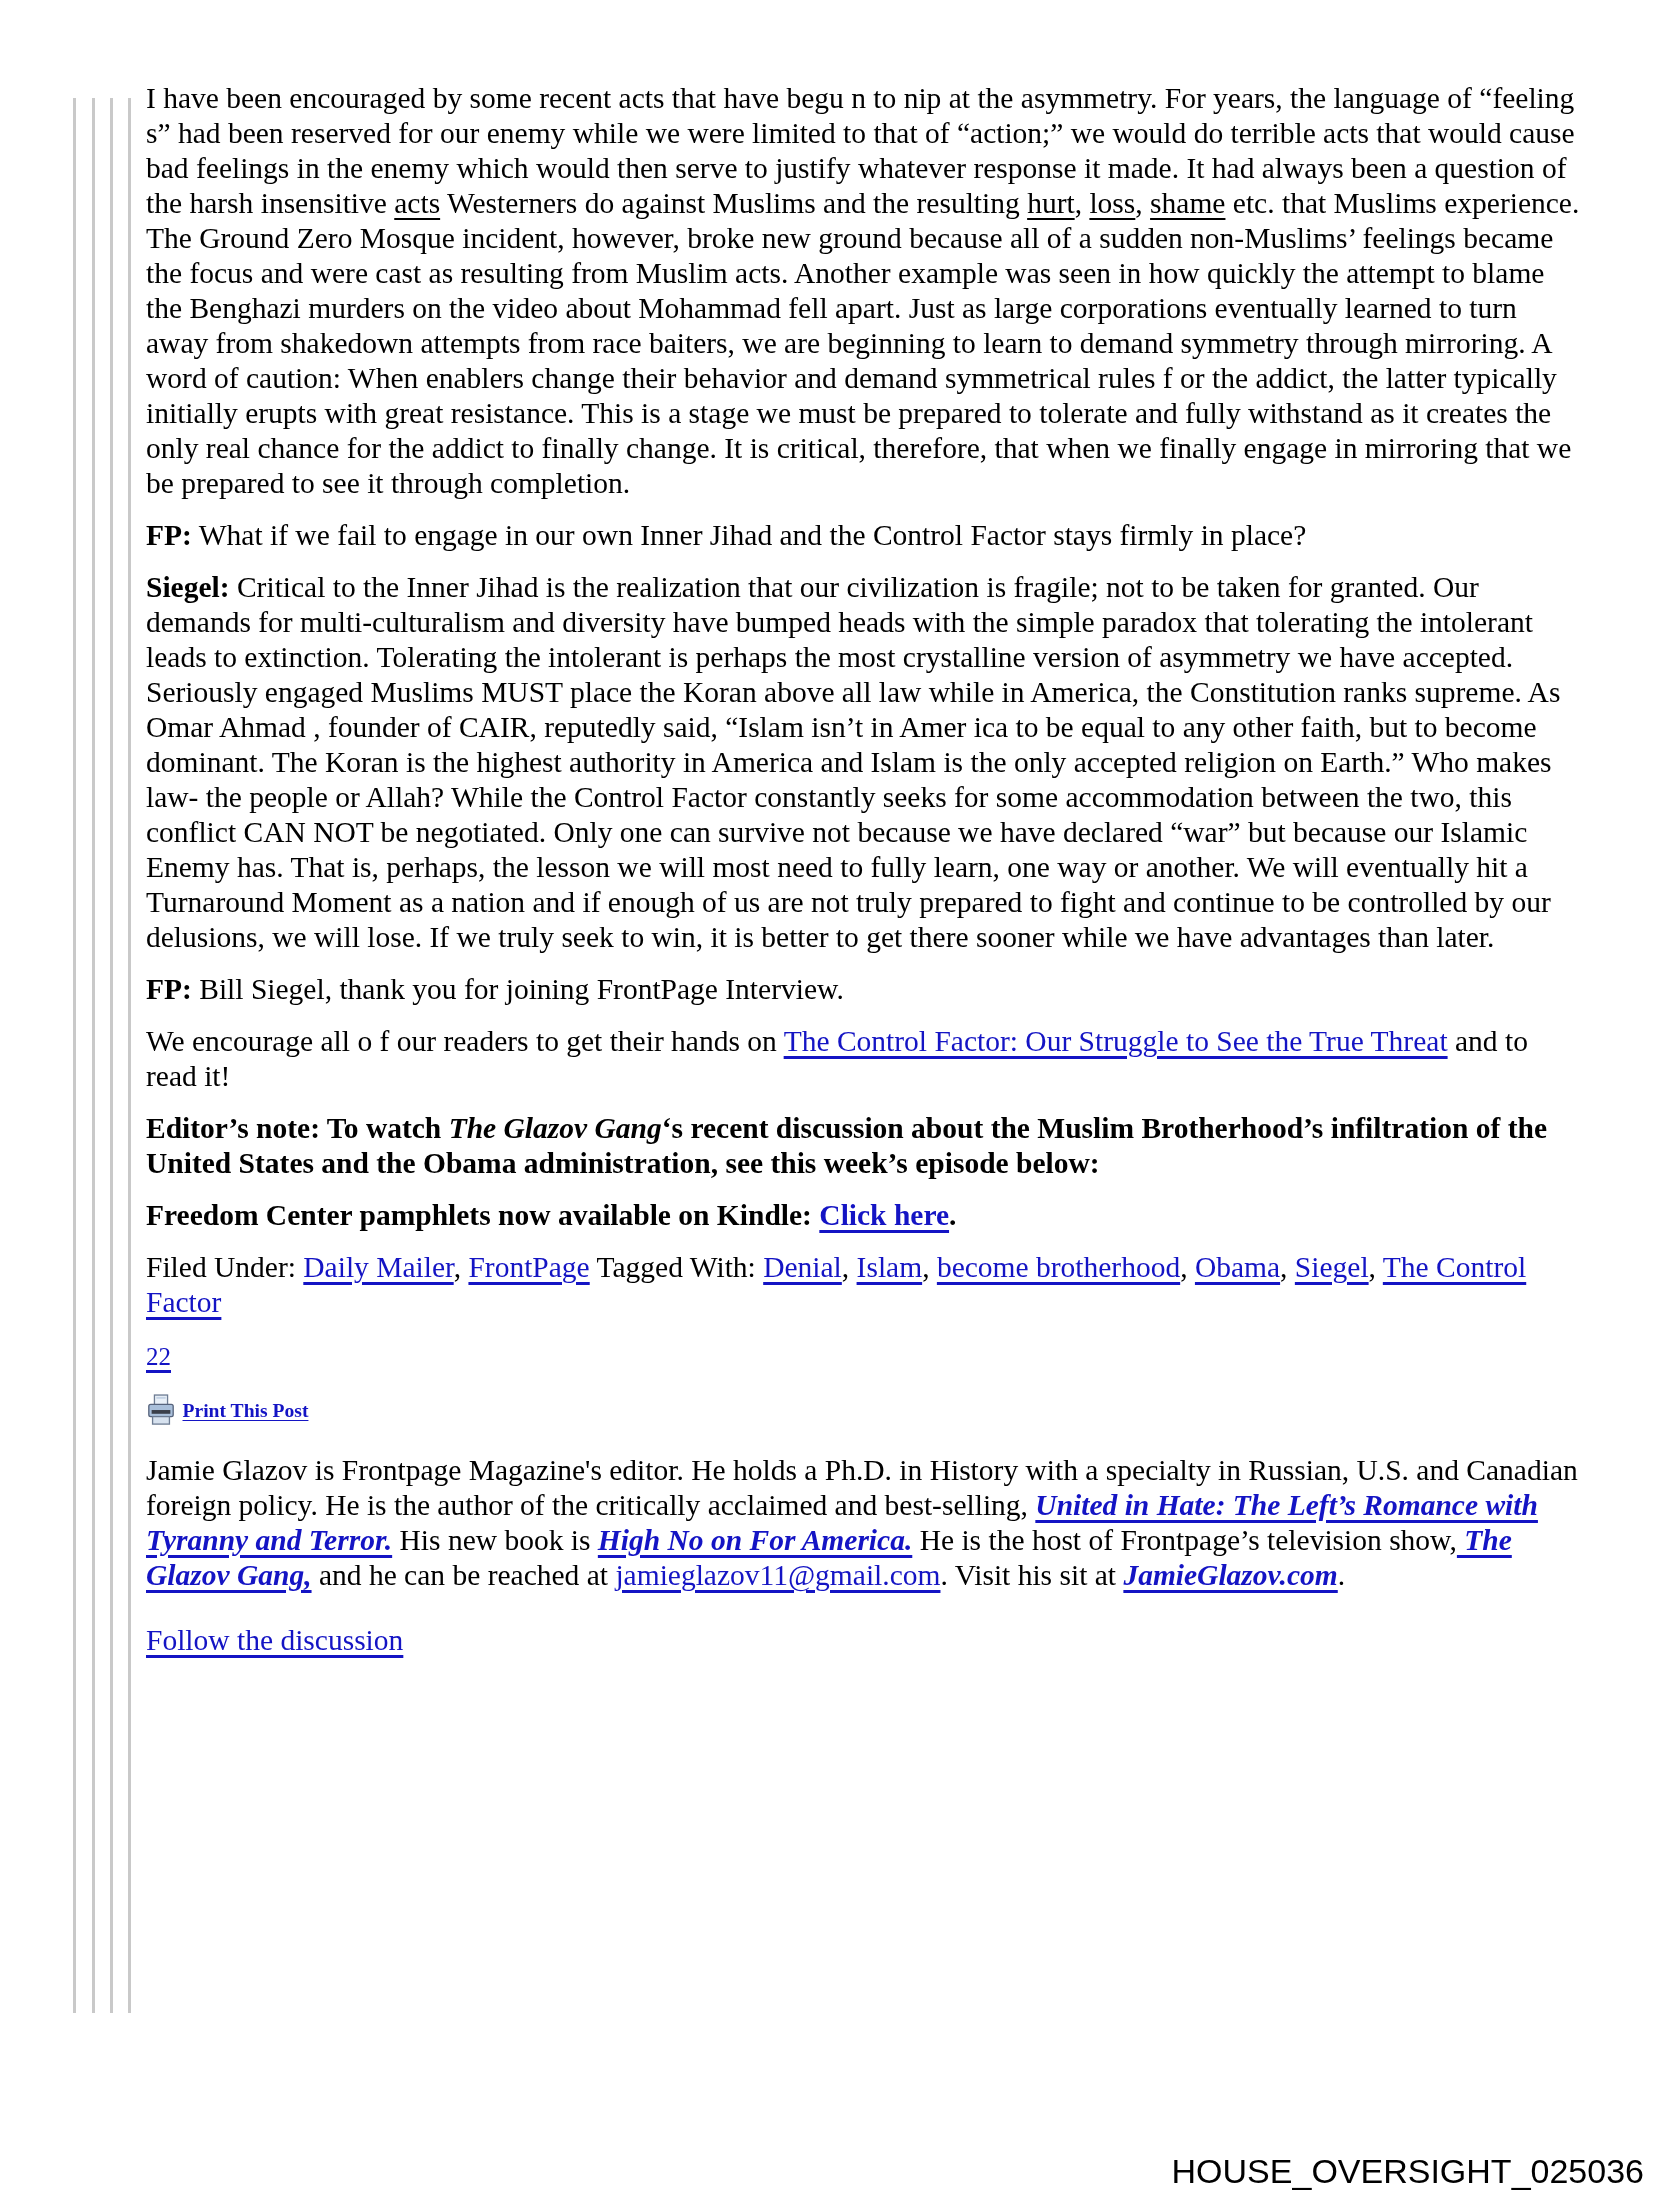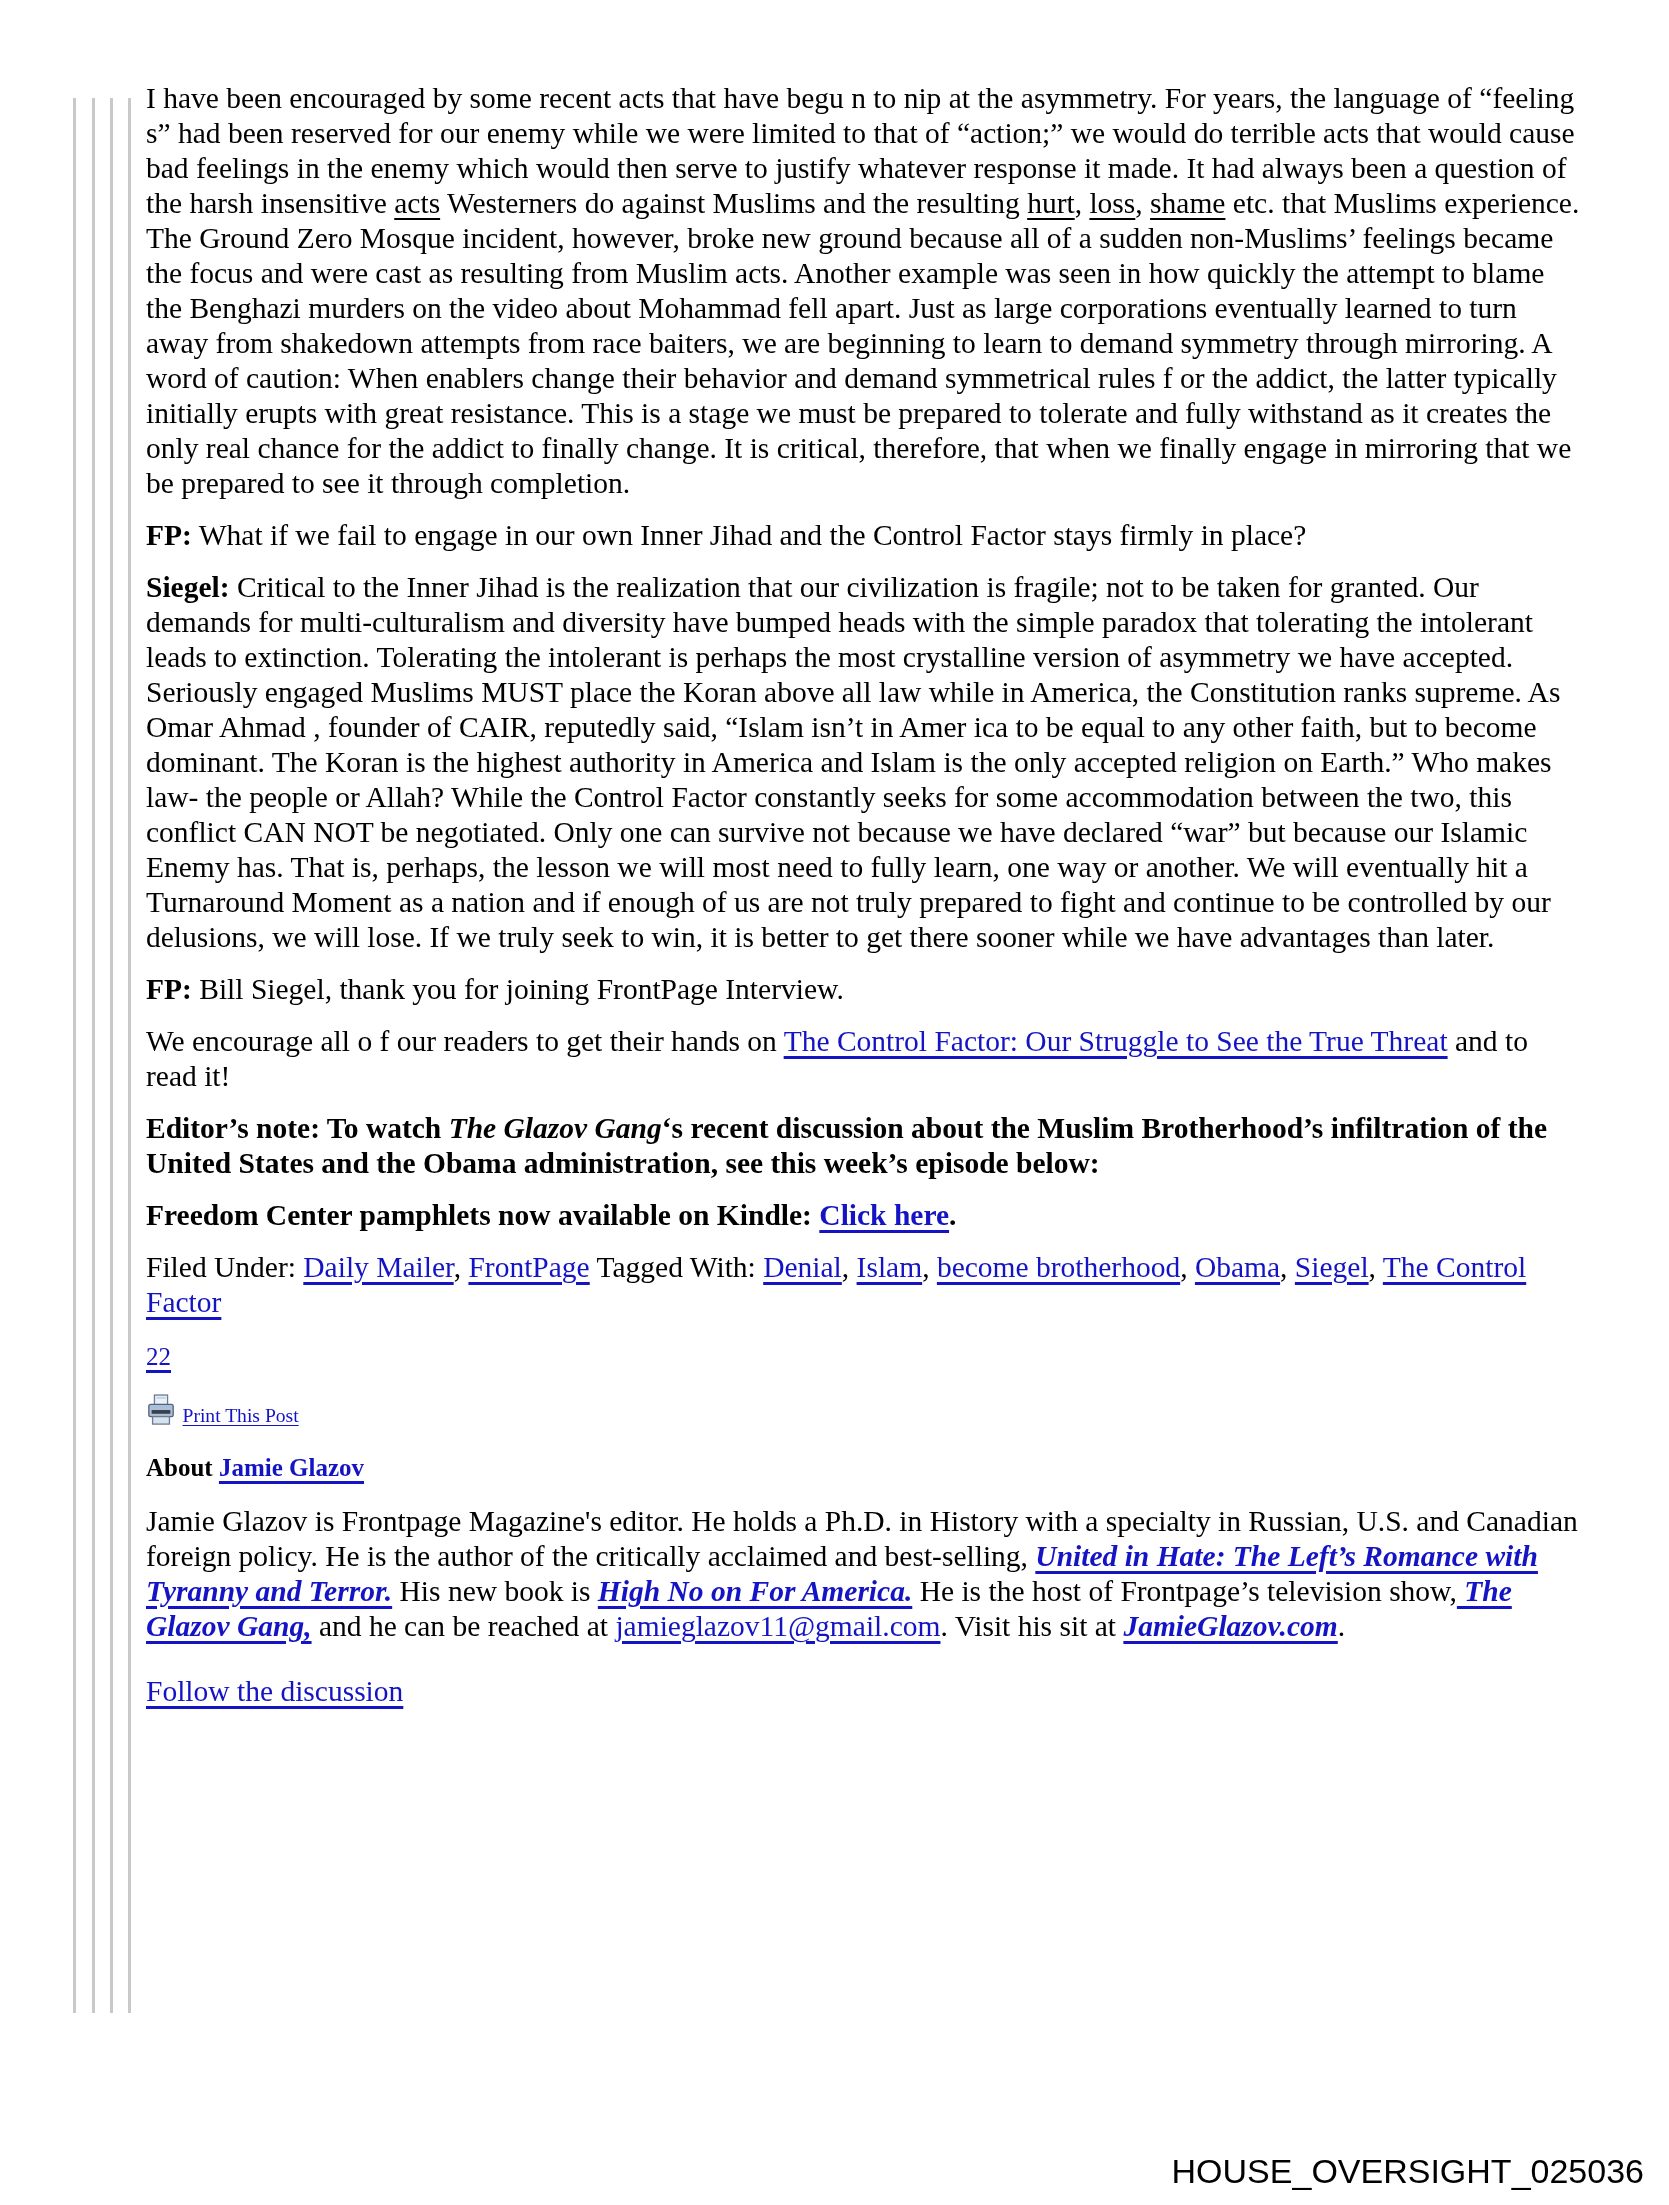--- a/index.html
+++ b/index.html
@@ -21,21 +21,21 @@
   .content p{margin:0 0 17px 0;}
   .b{font-weight:bold;}
   .i{font-style:italic;}
   .u{text-decoration:underline;text-decoration-thickness:2px;text-underline-offset:4.6px;}
   a.lnk{
     color:#1414c4;cursor:pointer;
     text-decoration:underline;text-decoration-thickness:2.6px;text-underline-offset:5.2px;
   }
   .comments{font-size:25px;line-height:30px;margin-top:22px !important;}
   .print-row{
-    display:flex;align-items:flex-end;gap:6.5px;margin:22px 0 26px 0;
+    display:flex;align-items:center;gap:6.5px;margin:22px 0 26px 0;font-weight:bold;
   }
   .print-row a.lnk{font-size:19.6px;line-height:22px;text-decoration-thickness:1.3px;text-underline-offset:3.3px;}
   .print-icon{display:inline-block;width:30px;height:33px;}
   .about{font-size:25px;line-height:30px;font-weight:bold;margin-bottom:21px !important;}
   .about a.lnk{text-decoration-thickness:2.6px;}
   .login-line{margin-top:22px !important;}
   .follow-line{margin-top:30px !important;}
   .bates{
     position:absolute;right:25px;bottom:14.4px;
     font-family:"Liberation Sans", sans-serif;font-size:34px;color:#000;
@@ -67,19 +67,18 @@
         <rect x="9" y="1" width="14" height="12" fill="#e9f0f8" stroke="#6d7c93" stroke-width="1.4"></rect>
         <rect x="11" y="3" width="10" height="2" fill="#c3d2e4"></rect>
         <rect x="3" y="11" width="26" height="13" rx="2" fill="#a9bfda" stroke="#55627b" stroke-width="1.4"></rect>
         <rect x="6" y="17" width="20" height="4" fill="#3a3f4a"></rect>
         <rect x="7" y="24" width="18" height="8" fill="#d7e2ef" stroke="#6d7c93" stroke-width="1.4"></rect>
       </svg>
     </span>
     <a class="lnk">Print This Post</a>
   </div>
 
-  <p class="about"><span class="b">About </span><a class="lnk b">Jamie Glazov</a></p>
   <p class="body"><span>Jamie Glazov is Frontpage Magazine's editor. He holds a Ph.D. in History with a specialty in Russian, U.S. and Canadian foreign policy. He is the author of the critically acclaimed and best-selling, </span><a class="lnk b i">United in Hate: The Left’s Romance with Tyranny and Terror.</a><span> His new book is </span><a class="lnk b i">High No on For America.</a><span> He is the host of Frontpage’s television show,</span><a class="lnk b i"> The Glazov Gang,</a><span> and he can be reached at </span><a class="lnk">jamieglazov11@gmail.com</a><span>. Visit his sit at </span><a class="lnk b i">JamieGlazov.com</a><span>.</span></p>
   <p class="body follow-line"><a class="lnk">Follow the discussion</a></p>
 </main>
 
 <div class="bates">HOUSE_OVERSIGHT_025036</div>
 
 
 </body></html>

